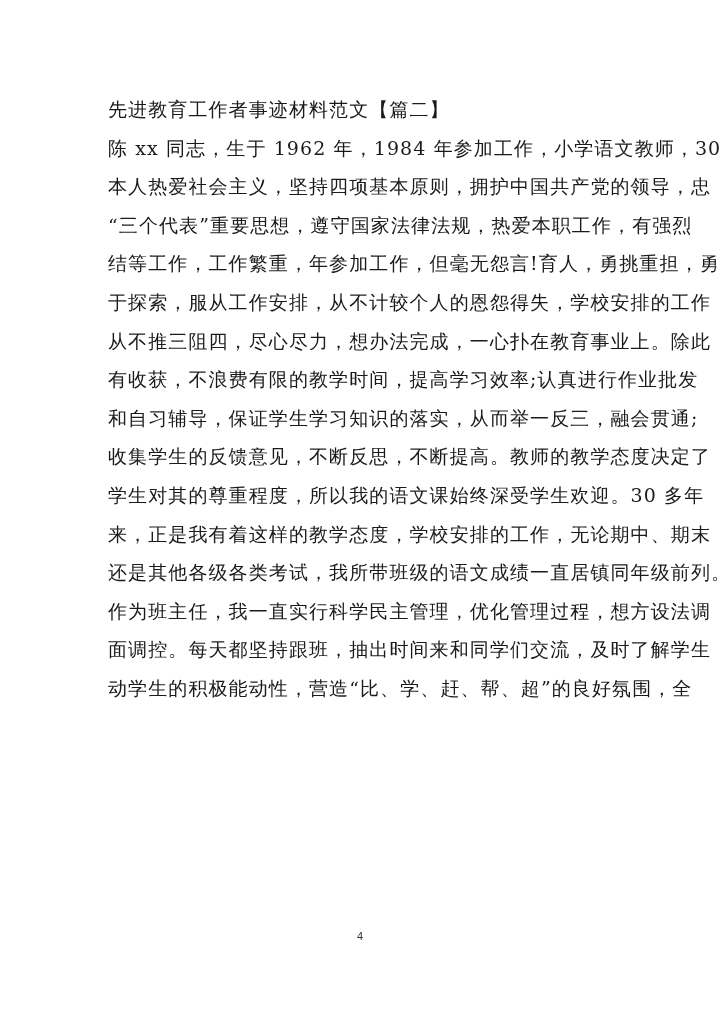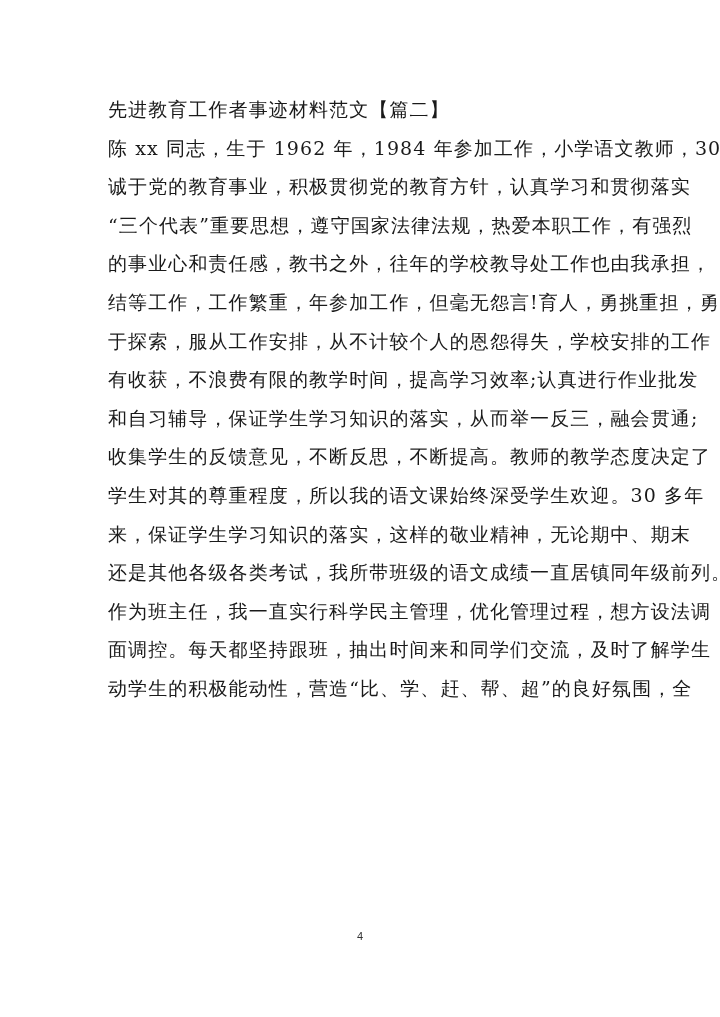--- a/index.html
+++ b/index.html
@@ -14,29 +14,29 @@
     .page-number { position: absolute; left: 0; width: 720px; top: 930px; text-align: center;
                    font-size: 11px; font-family: "Liberation Sans", sans-serif; color: #333; }
   </style>
 </head>
 <body>
 
 <div class="page">
   <div class="content">
     <div class="line title">先进教育工作者事迹材料范文【篇二】</div>
     <div class="line last">陈 xx 同志，生于 1962 年，1984 年参加工作，小学语文教师，30 多</div>
-    <div class="line">诚于党的教育事业，积极贯彻党的教育方针，认真学习和贯彻落实</div>
+    <div class="line">本人热爱社会主义，坚持四项基本原则，拥护中国共产党的领导，忠</div>
     <div class="line">“三个代表”重要思想，遵守国家法律法规，热爱本职工作，有强烈</div>
-    <div class="line">的事业心和责任感，教书之外，往年的学校教导处工作也由我承担，</div>
     <div class="line">结等工作，工作繁重，年参加工作，但毫无怨言!育人，勇挑重担，勇</div>
     <div class="line">于探索，服从工作安排，从不计较个人的恩怨得失，学校安排的工作</div>
+    <div class="line">从不推三阻四，尽心尽力，想办法完成，一心扑在教育事业上。除此</div>
     <div class="line">有收获，不浪费有限的教学时间，提高学习效率;认真进行作业批发</div>
     <div class="line">和自习辅导，保证学生学习知识的落实，从而举一反三，融会贯通;</div>
     <div class="line">收集学生的反馈意见，不断反思，不断提高。教师的教学态度决定了</div>
     <div class="line">学生对其的尊重程度，所以我的语文课始终深受学生欢迎。30 多年</div>
-    <div class="line">来，保证学生学习知识的落实，这样的敬业精神，无论期中、期末</div>
+    <div class="line">来，正是我有着这样的教学态度，学校安排的工作，无论期中、期末</div>
     <div class="line">还是其他各级各类考试，我所带班级的语文成绩一直居镇同年级前列。</div>
     <div class="line">作为班主任，我一直实行科学民主管理，优化管理过程，想方设法调</div>
     <div class="line">面调控。每天都坚持跟班，抽出时间来和同学们交流，及时了解学生</div>
     <div class="line">动学生的积极能动性，营造“比、学、赶、帮、超”的良好氛围，全</div>
   </div>
   <div class="page-number">4</div>
 </div>
 
 </body></html>

